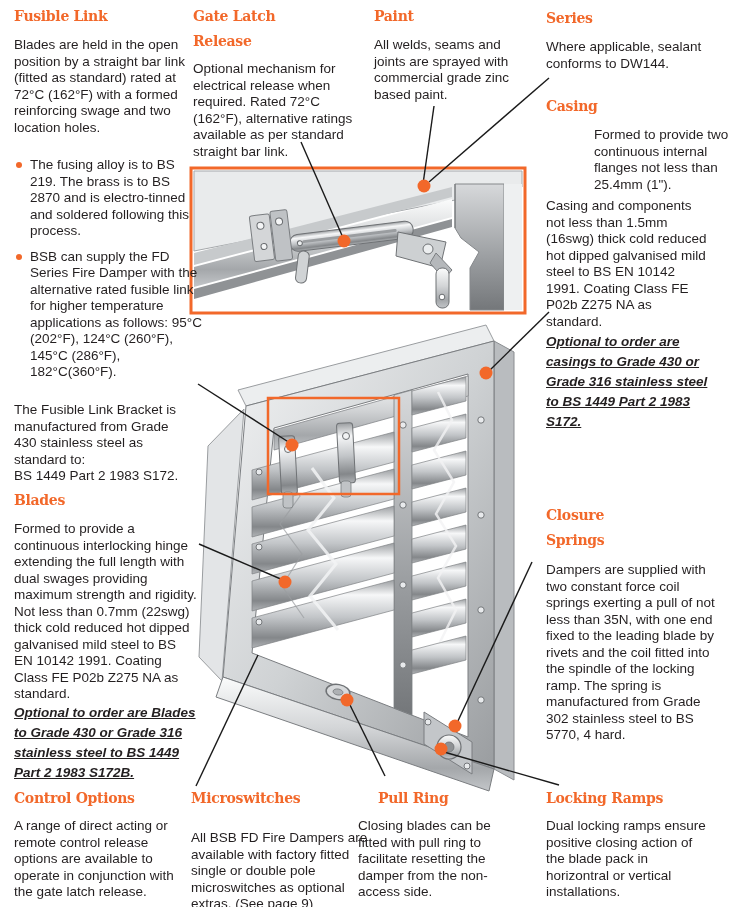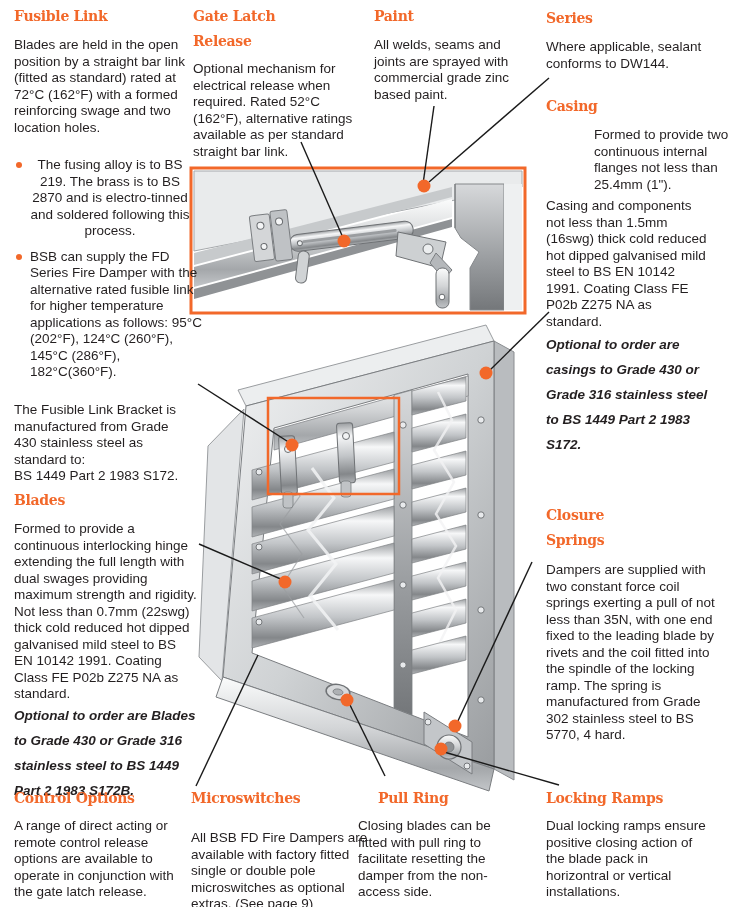--- a/index.html
+++ b/index.html
@@ -2,21 +2,21 @@
 <html style="--accent: #F2682A; --text: #231F20; --line: #1A1A1A;"><head>
 <meta charset="utf-8">
 <style>
   html,body{margin:0;padding:0;background:#fff;}
   #page{position:relative;width:735px;height:907px;background:#fff;overflow:hidden;
         font-family:"Liberation Sans",sans-serif;}
   .blk{position:absolute;}
   .h{font-family:"DejaVu Serif",serif;font-weight:bold;font-size:14px;line-height:25px;
      color:var(--accent,#F2682A);letter-spacing:-0.3px;}
   .p{font-size:13.5px;line-height:16.5px;color:var(--text,#231F20);}
-  .it{font-size:13.5px;line-height:25px;color:var(--text,#231F20);font-style:italic;font-weight:bold;}
+  .it{font-size:13.5px;line-height:20px;color:var(--text,#231F20);font-style:italic;font-weight:bold;text-decoration:underline;}
   .pre{white-space:pre-line;}
   .li{display:flex;margin-bottom:9px;}
   .bdot{width:6px;height:6px;border-radius:50%;background:var(--accent,#F2682A);
         margin:5px 8px 0 2px;flex:none;}
   svg{position:absolute;left:0;top:0;}
 </style>
 </head>
 <body>
 
 <div id="page">
@@ -188,41 +188,41 @@
       <circle cx="455" cy="726" r="6.5"></circle>
       <circle cx="441" cy="749" r="6.5"></circle>
     </g>
   </svg>
 
   <div class="blk h" style="left:14px;top:4px;width:180px;">Fusible Link</div>
   <div class="blk p" style="left:14px;top:37px;width:176px;">Blades are held in the open position by a straight bar link (fitted as standard) rated at 72°C (162°F) with a formed reinforcing swage and two location holes.</div>
   <div class="blk" style="left:14px;top:157px;width:188px;">
     <div class="li">
       <span class="bdot"></span>
-      <span class="p" style="width:160px;text-align:center;">The fusing alloy is to BS 219. The brass is to BS 2870 and is electro-tinned and soldered following this process.</span>
+      <span class="p" style="width:160px;">The fusing alloy is to BS 219. The brass is to BS 2870 and is electro-tinned and soldered following this process.</span>
     </div>
     <div class="li">
       <span class="bdot"></span>
       <span class="p" style="width:178px;">BSB can supply the FD Series Fire Damper with the alternative rated fusible link for higher temperature applications as follows: 95°C (202°F), 124°C (260°F), 145°C (286°F), 182°C(360°F).</span>
     </div>
   </div>
   <div class="blk p pre" style="left:14px;top:402px;width:180px;">The Fusible Link Bracket is manufactured from Grade 430 stainless steel as standard to:
 BS 1449 Part 2 1983 S172.</div>
 
   <div class="blk h" style="left:14px;top:488px;width:180px;">Blades</div>
   <div class="blk" style="left:14px;top:521px;width:184px;">
     <div class="p">Formed to provide a continuous interlocking hinge extending the full length with dual swages providing maximum strength and rigidity. Not less than 0.7mm (22swg) thick cold reduced hot dipped galvanised mild steel to BS EN 10142 1991. Coating Class FE P02b Z275 NA as standard.</div>
     <div class="it">Optional to order are Blades to Grade 430 or Grade 316  stainless steel to BS 1449 Part 2 1983 S172B.</div>
   </div>
 
   <div class="blk h" style="left:14px;top:786px;width:190px;">Control Options</div>
   <div class="blk p" style="left:14px;top:818px;width:176px;">A range of direct acting or remote control release options are available to operate in conjunction with the gate latch release.</div>
 
   <div class="blk h" style="left:193px;top:4px;width:135px;">Gate Latch Release</div>
-  <div class="blk p" style="left:193px;top:61px;width:168px;">Optional mechanism for electrical release when required. Rated 52°C (162°F), alternative ratings available as per standard straight bar link.</div>
+  <div class="blk p" style="left:193px;top:61px;width:168px;">Optional mechanism for electrical release when required. Rated 72°C (162°F), alternative ratings available as per standard straight bar link.</div>
 
   <div class="blk h" style="left:191px;top:786px;width:200px;">Microswitches</div>
   <div class="blk p" style="left:191px;top:818px;width:178px;margin-top:12px;">All BSB FD Fire Dampers are available with factory fitted single or double pole microswitches as optional extras. (See page 9)</div>
 
   <div class="blk h" style="left:374px;top:4px;width:160px;">Paint</div>
   <div class="blk p" style="left:374px;top:37px;width:160px;">All welds, seams and joints are sprayed with commercial grade zinc based paint.</div>
 
   <div class="blk h" style="left:378px;top:786px;width:160px;">Pull Ring</div>
   <div class="blk p" style="left:358px;top:818px;width:158px;">Closing blades can be fitted with pull ring to facilitate resetting the damper from the non-access side.</div>
 

